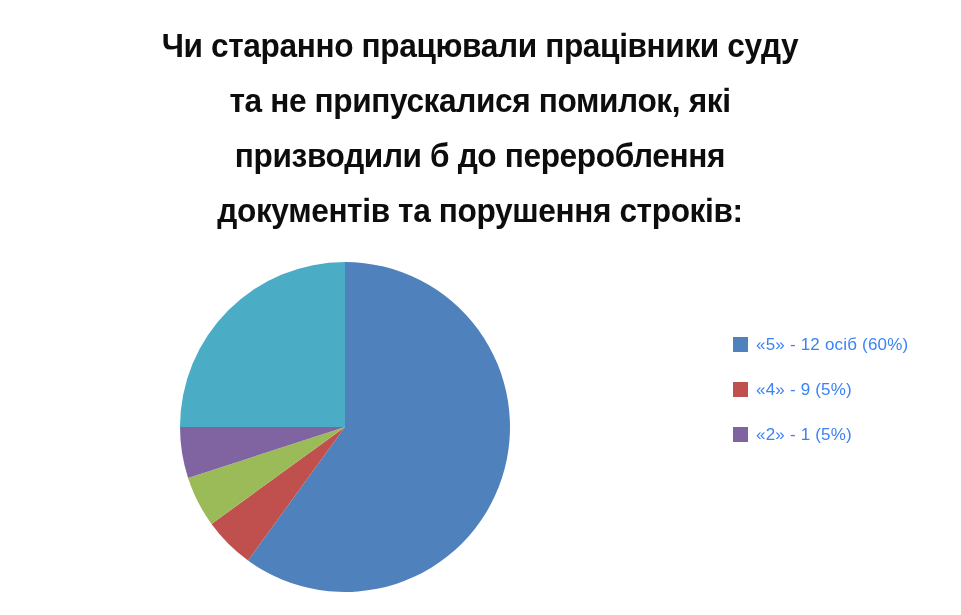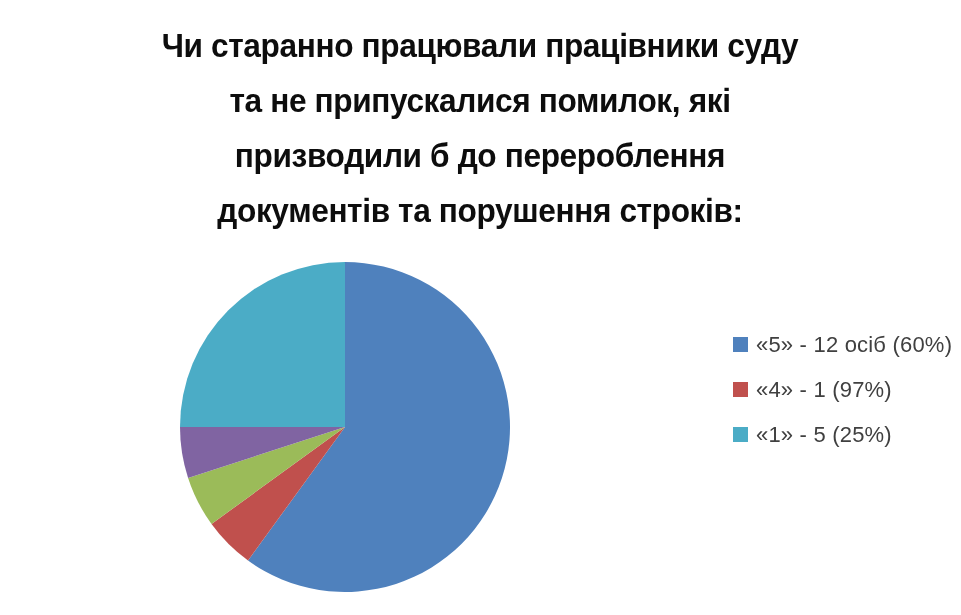--- a/index.html
+++ b/index.html
@@ -61,23 +61,23 @@
     align-items: center;
     height: 45px;
   }
   .legend-swatch {
     width: 15px;
     height: 15px;
     flex: 0 0 15px;
     margin-right: 8px;
   }
   .legend-label {
-    font-size: 22px;
+    font-size: 17px;
     line-height: 20px;
-    color: #404040;
+    color: #3b82f6;
     white-space: nowrap;
     letter-spacing: 0.2px;
   }
 </style>
 </head>
 <body>
 
 <div id="chart-title">Чи старанно працювали працівники суду
 та не припускалися помилок, які
 призводили б до перероблення
@@ -95,19 +95,19 @@
   </svg>
 </div>
 
 <div id="legend">
   <div class="legend-row">
     <span class="legend-swatch" style="background: rgb(79, 129, 189);"></span>
     <span class="legend-label">«5» - 12 осіб (60%)</span>
   </div>
   <div class="legend-row">
     <span class="legend-swatch" style="background: rgb(192, 80, 77);"></span>
-    <span class="legend-label">«4» - 1 (97%)</span>
+    <span class="legend-label">«4» - 9 (5%)</span>
   </div>
   <div class="legend-row">
-    <span class="legend-swatch" style="background: rgb(75, 172, 198);"></span>
-    <span class="legend-label">«1» - 5 (25%)</span>
+    <span class="legend-swatch" style="background: rgb(128, 100, 162);"></span>
+    <span class="legend-label">«2» - 1 (5%)</span>
   </div>
 </div>
 
 </body></html>

